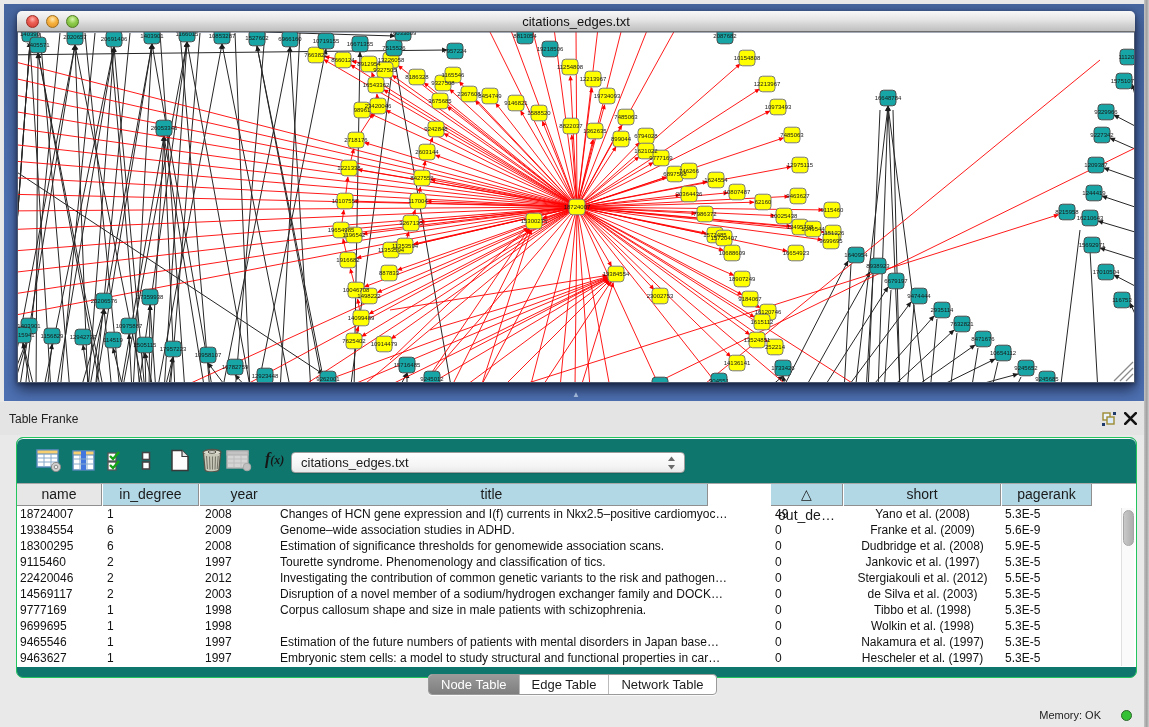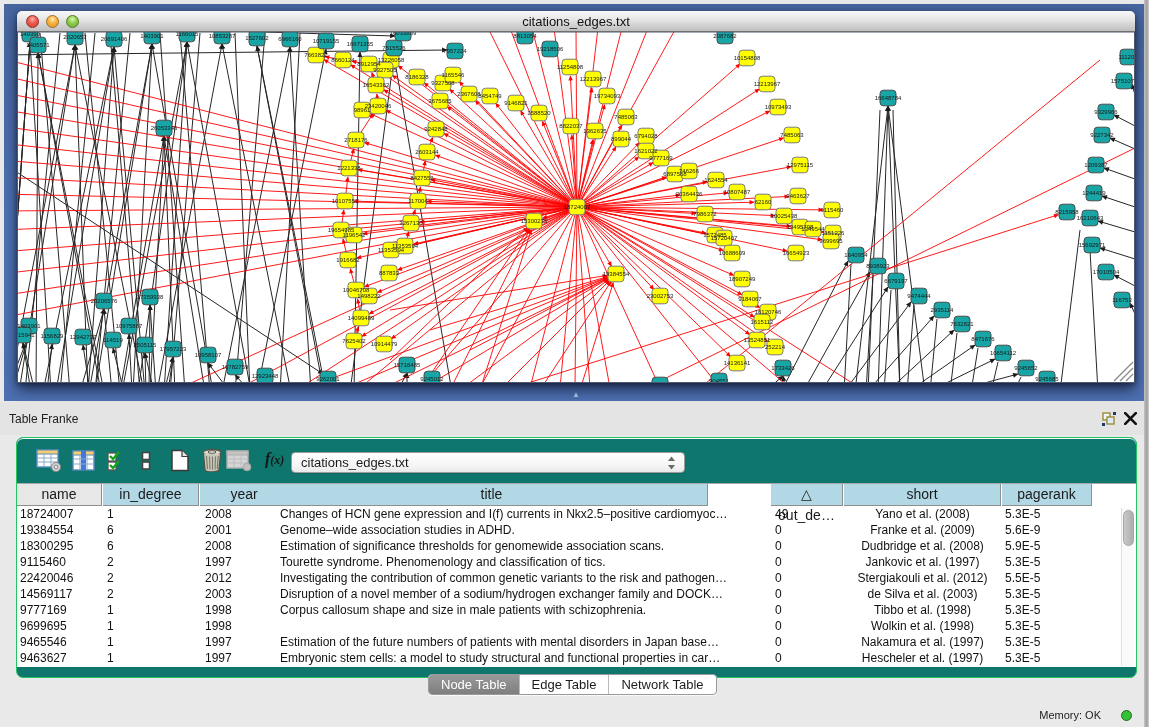--- a/index.html
+++ b/index.html
@@ -733,21 +733,21 @@
           <span class="c" style="left:90px;width:90px">1</span>
           <span class="c" style="left:188px;width:68px">2008</span>
           <span class="c" style="left:263px;width:488px">Changes of HCN gene expression and I(f) currents in Nkx2.5–positive cardiomyoc…</span>
           <span class="c" style="left:758px;width:66px">49</span>
           <span class="c" style="left:827px;width:157px;text-align:center">Yano et al. (2008)</span>
           <span class="c" style="left:988px;width:85px">5.3E-5</span>
         </div>
         <div class="r" style="top:16px">
           <span class="c" style="left:3px;width:82px">19384554</span>
           <span class="c" style="left:90px;width:90px">6</span>
-          <span class="c" style="left:188px;width:68px">2001</span>
+          <span class="c" style="left:188px;width:68px">2009</span>
           <span class="c" style="left:263px;width:488px">Genome–wide association studies in ADHD.</span>
           <span class="c" style="left:758px;width:66px">0</span>
           <span class="c" style="left:827px;width:157px;text-align:center">Franke et al. (2009)</span>
           <span class="c" style="left:988px;width:85px">5.6E-9</span>
         </div>
         <div class="r" style="top:32px">
           <span class="c" style="left:3px;width:82px">18300295</span>
           <span class="c" style="left:90px;width:90px">6</span>
           <span class="c" style="left:188px;width:68px">2008</span>
           <span class="c" style="left:263px;width:488px">Estimation of significance thresholds for genomewide association scans.</span>

